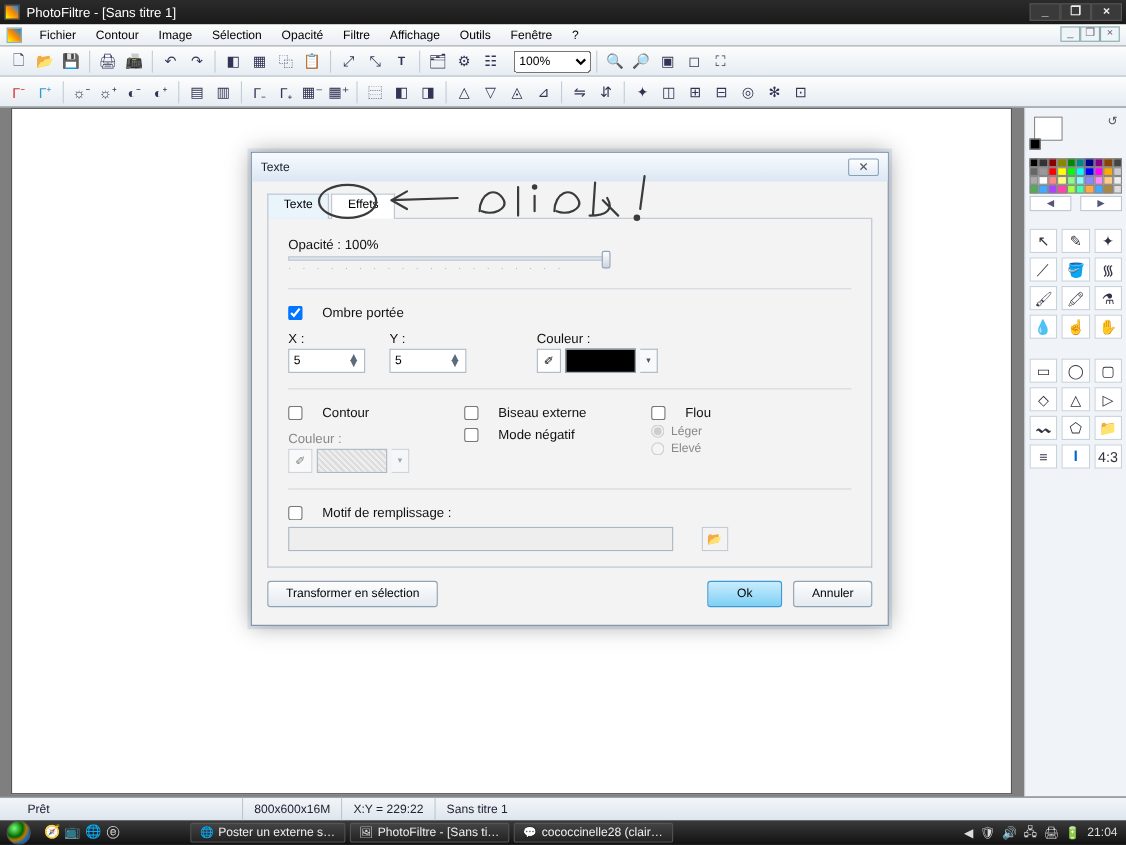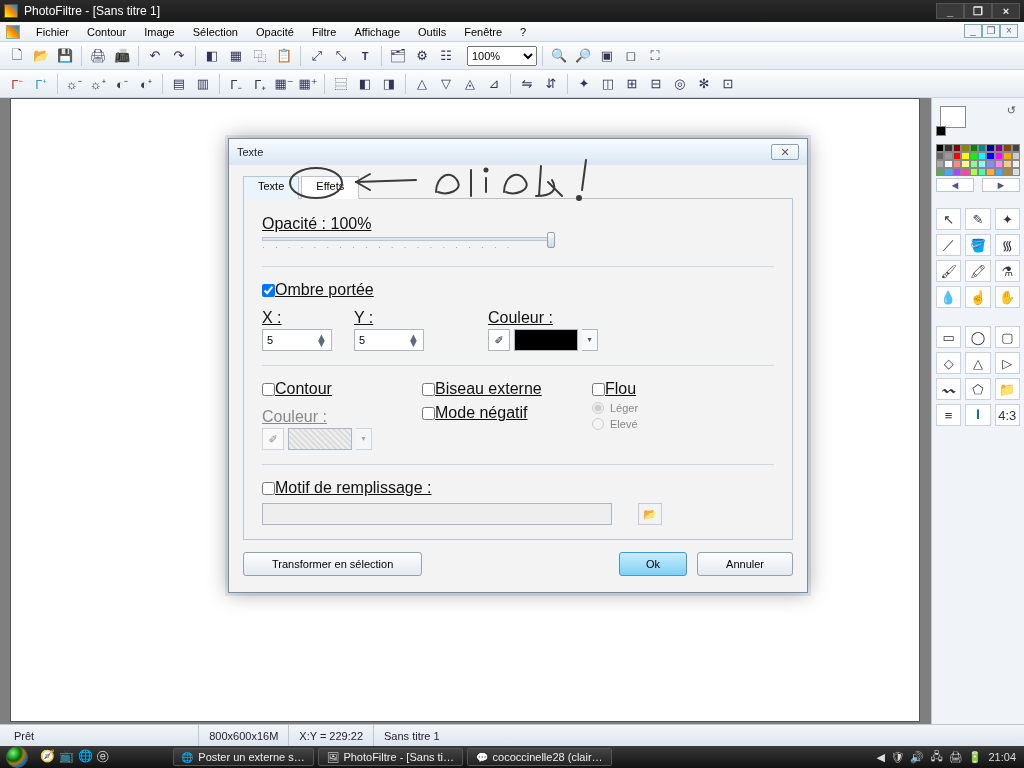--- a/index.html
+++ b/index.html
@@ -26,62 +26,62 @@
 .swatch-back { position:absolute; left:4px; top:4px; width:26px; height:22px; background:#fff; border:1px solid #888; }
 .swatch-front { position:absolute; left:0px; top:24px; width:10px; height:10px; background:#000; border:1px solid #888; }
 .swapicon { position:absolute; right:4px; top:2px; font-size:11px; color:#555; }
 .palette { margin-top:6px; display:grid; grid-template-columns:repeat(10,1fr); gap:0; }
 .palette div { height:8px; border:0.5px solid #888; cursor:pointer;}
 .palscroll { display:flex; justify-content:space-between; margin-top:2px; }
 .palscroll div { width:38px; height:14px; border:1px solid #bcc6d0; background:#fff; text-align:center; line-height:12px; cursor:pointer; color:#557;}
 .tools { margin-top:16px; display:grid; grid-template-columns:repeat(3,1fr); gap:4px; }
 .tools div { height:22px; border:1px solid #c8d2dc; background:#fff; display:flex; align-items:center; justify-content:center; color:#334; font-size:13px; cursor:pointer; }
 .statusbar { position:absolute; bottom:22px; left:0; right:0; height:22px; background:linear-gradient(#f3f6f9,#dde5ec); display:flex; align-items:center; border-top:1px solid #bcc7d2; font-size:11px; color:#223;}
-.statusbar span { padding:0 14px; }
+.statusbar span { padding:0 25px; }
 .statusbar .cell { border-left:1px solid #bcc7d2; height:100%; display:flex; align-items:center; padding:0 10px; }
 .taskbar { position:absolute; bottom:0; left:0; right:0; height:22px; background:linear-gradient(#3a3a3a,#111); display:flex; align-items:center; color:#ddd; }
 .startorb { width:22px; height:22px; border-radius:50%; background:radial-gradient(circle at 30% 30%,#7f7,#060 40%,#b70 55%,#06c 75%); margin:0 6px; border:1px solid #555; cursor:pointer;}
 .trayicons { display:flex; gap:4px; margin-left:6px; }
 .trayicons span { font-size:12px; cursor:pointer; }
 .taskbtn { height:18px; padding:0 8px; background:linear-gradient(#444,#222); border:1px solid #555; border-radius:2px; display:flex; align-items:center; gap:4px; margin-left:4px; font-size:10px; color:#eee; cursor:pointer; max-width:160px; overflow:hidden; white-space:nowrap;}
 .systray { margin-left:auto; display:flex; align-items:center; gap:6px; padding:0 8px;}
 .systray span { font-size:11px; }
 
 .dialog { position:absolute; left:228px; top:138px; width:580px; background:#f3f3f3; border:1px solid #7a8ca0; box-shadow:0 0 20px rgba(0,0,0,.35),0 0 0 3px rgba(150,180,210,.25); }
 .dlg-title { height:26px; background:linear-gradient(#f7fbff,#dbe7f3); display:flex; align-items:center; padding:0 8px; color:#223; font-size:12px;}
 .dlg-close { margin-left:auto; width:28px; height:16px; border:1px solid #8aa0b8; border-radius:2px; background:linear-gradient(#fdfeff,#e2ecf4); text-align:center; line-height:14px; cursor:pointer; color:#556;}
 .dlg-body { padding:10px 14px 0 14px; }
 .tabs { display:flex; border-bottom:1px solid #b8c4d0; height:24px;}
 .tab { padding:3px 14px; border:1px solid #b8c4d0; border-bottom:none; background:#f3f3f3; margin-right:2px; cursor:pointer; position:relative; top:1px; font-size:11px;}
 .tab.active { background:#fff; }
 .tab.idle { background:#eaf4fb; }
 .pane { border:1px solid #b8c4d0; border-top:none; padding:16px 18px 14px 18px; background:#f3f3f3;}
-.lbl { font-size:16px; color:#111;text-decoration:underline; }
+.lbl { font-size:12px; color:#111; }
 .slider { width:290px; height:4px; background:#dfe5eb; border:1px solid #bac5d0; position:relative; margin-top:4px;}
 .slider .thumb { position:absolute; right:-4px; top:-6px; width:8px; height:16px; background:linear-gradient(#fdfdfd,#cdd6df); border:1px solid #8fa2b6; border-radius:2px; cursor:pointer;}
 .ticks { width:290px; display:flex; justify-content:space-between; margin-top:2px; color:#8893a0; font-size:8px; letter-spacing:4px;}
 .hr { border:none; border-top:1px solid #d0d7de; margin:14px 0;}
 .row { display:flex; align-items:center; gap:22px; }
-.chk { display:flex; align-items:center; gap:0; }
+.chk { display:flex; align-items:center; gap:18px; }
 .chk input { width:13px; height:13px;}
 .fld { display:flex; flex-direction:column; gap:2px;}
 .spin { width:70px; height:22px; border:1px solid #abb6c2; background:#fff; display:flex; align-items:center; padding:0 4px; font-size:12px; }
 .spin .ar { margin-left:auto; display:flex; flex-direction:column; line-height:6px; font-size:7px; color:#5a6b7c; cursor:pointer;}
 .colorpick { display:flex; align-items:center; gap:4px; }
 .eyedrop { width:22px; height:22px; border:1px solid #abb6c2; background:#fff; display:flex; align-items:center; justify-content:center; cursor:pointer;}
 .colwell { width:64px; height:22px; border:1px solid #abb6c2; background:#000; }
 .colwell.disabled { background:repeating-linear-gradient(45deg,#ddd,#ddd 2px,#eee 2px,#eee 4px);}
 .coldrop { width:16px; height:22px; border:1px solid #abb6c2; border-left:none; background:#f7f9fb; text-align:center; line-height:20px; font-size:8px; cursor:pointer; color:#556;}
 .grid2 { display:grid; grid-template-columns: 160px 170px 180px; }
 .radio { display:flex; align-items:center; gap:6px; color:#888; margin-top:4px;}
 .radio input { width:12px; height:12px;}
 .patternbox { width:350px; height:22px; border:1px solid #abb6c2; background:#eee; }
 .browse { width:24px; height:22px; border:1px solid #c3ccd6; margin-left:4px; display:flex; align-items:center; justify-content:center; color:#8a97a5; cursor:pointer;}
 .dlg-foot { display:flex; align-items:center; padding:12px 14px 16px 14px; gap:10px;}
-.btn { height:24px; padding:0 28px; border:1px solid #8fa2b6; border-radius:3px; background:linear-gradient(#fdfdfd,#e4eaf0); cursor:pointer; font-size:11px; }
+.btn { height:24px; padding:0 16px; border:1px solid #8fa2b6; border-radius:3px; background:linear-gradient(#fdfdfd,#e4eaf0); cursor:pointer; font-size:11px; }
 .btn.primary { background:linear-gradient(#c9ecff,#7fd0f3); border-color:#3a9bd6; padding:0 26px;}
 .spacer { flex:1; }
 
 .scribble { position:absolute; pointer-events:none; }
 </style>
 </head>
 <body>
 
 <div class="titlebar">
   <div class="appicon"></div>

